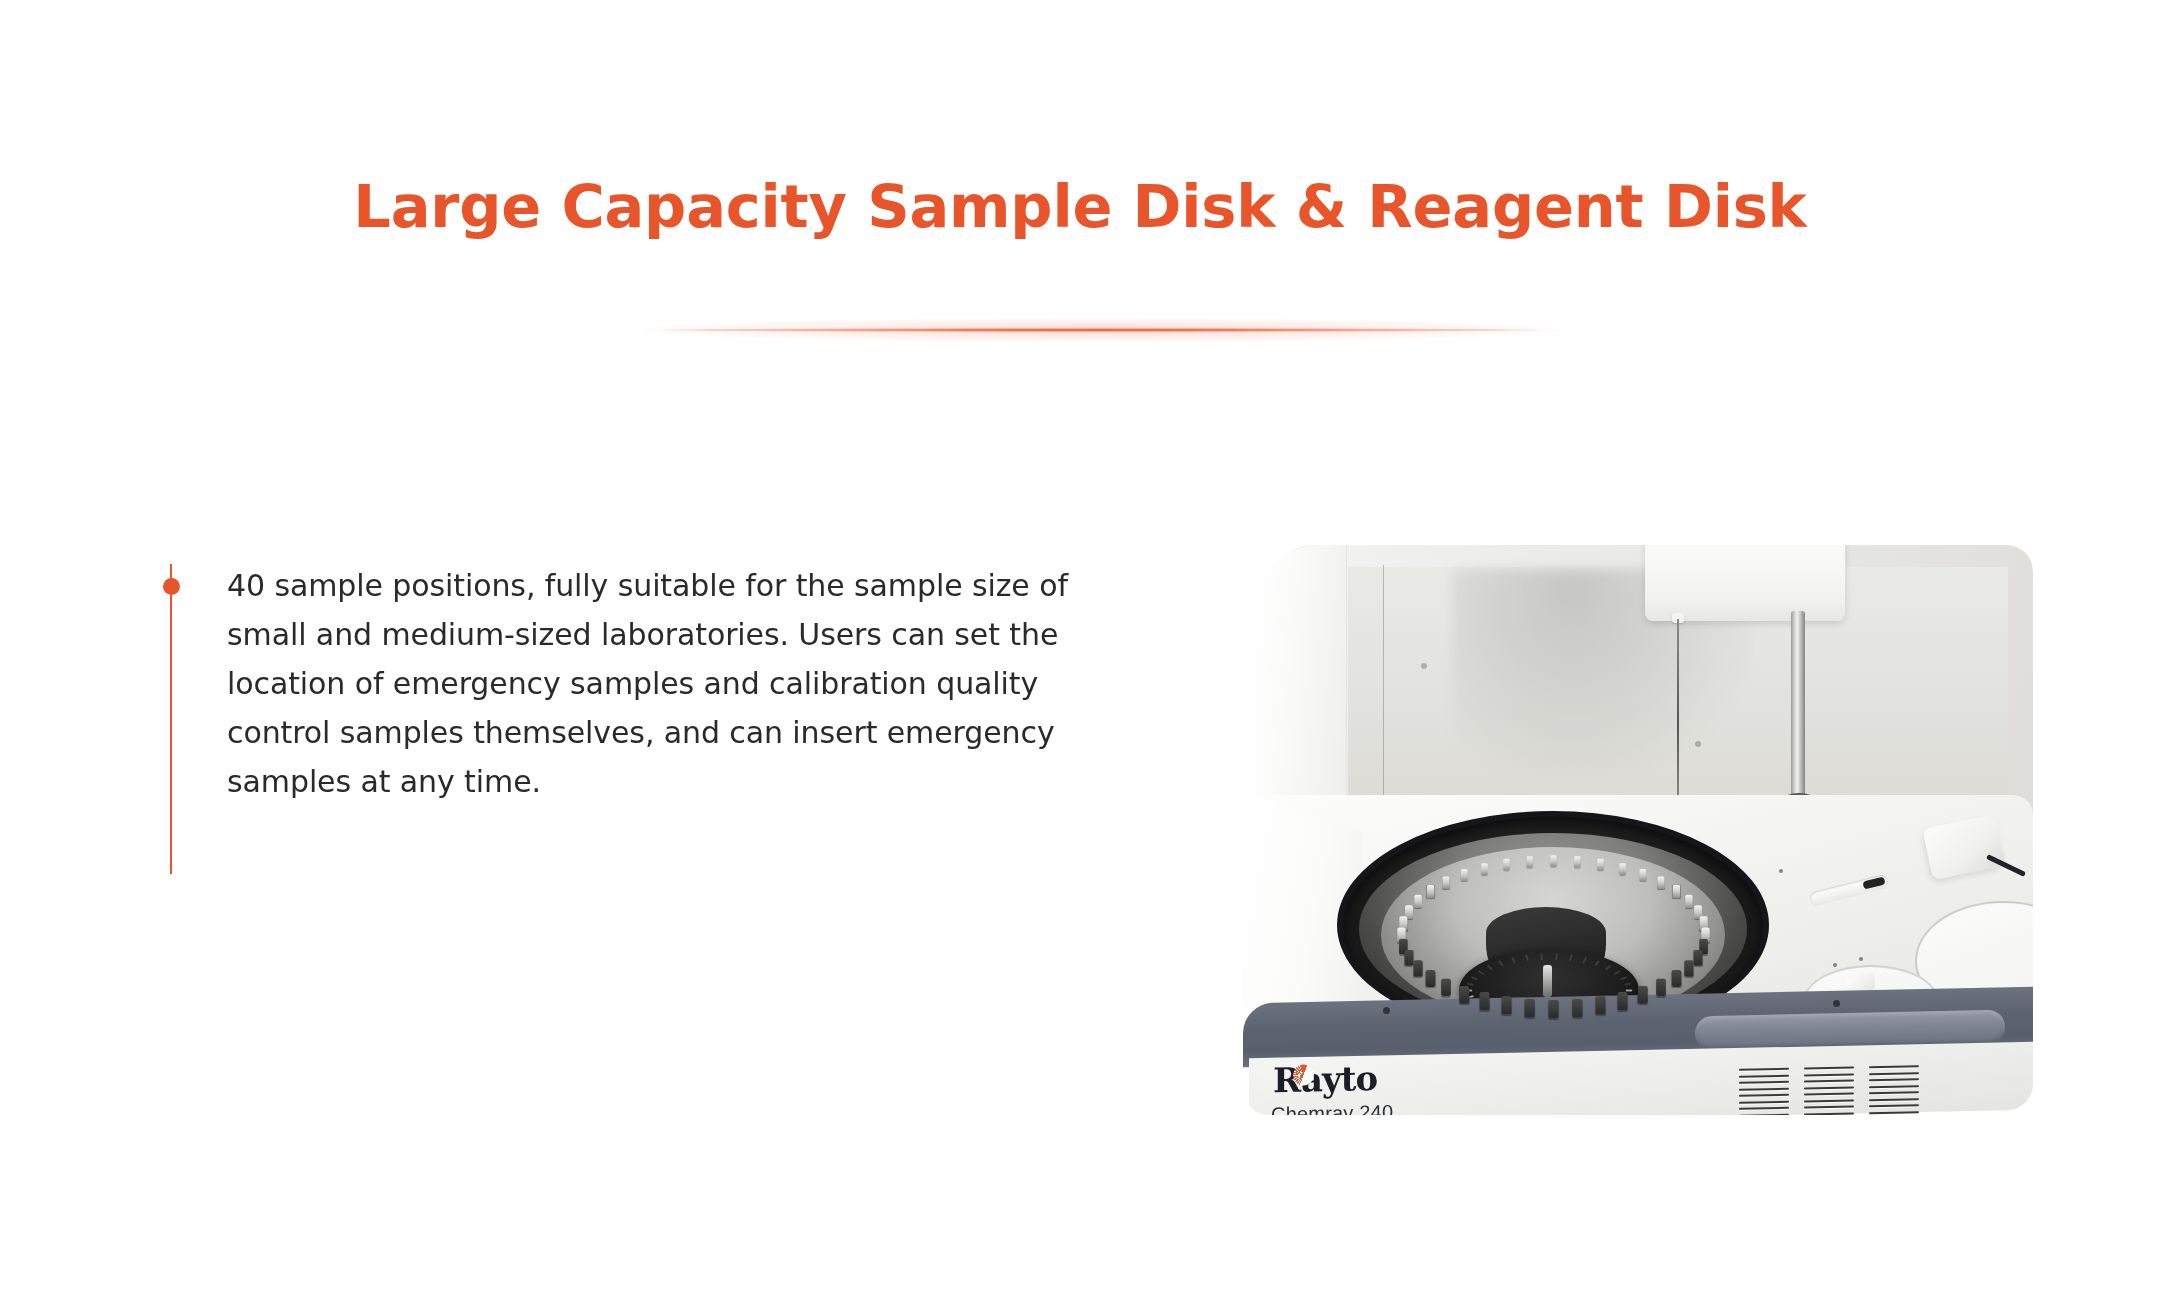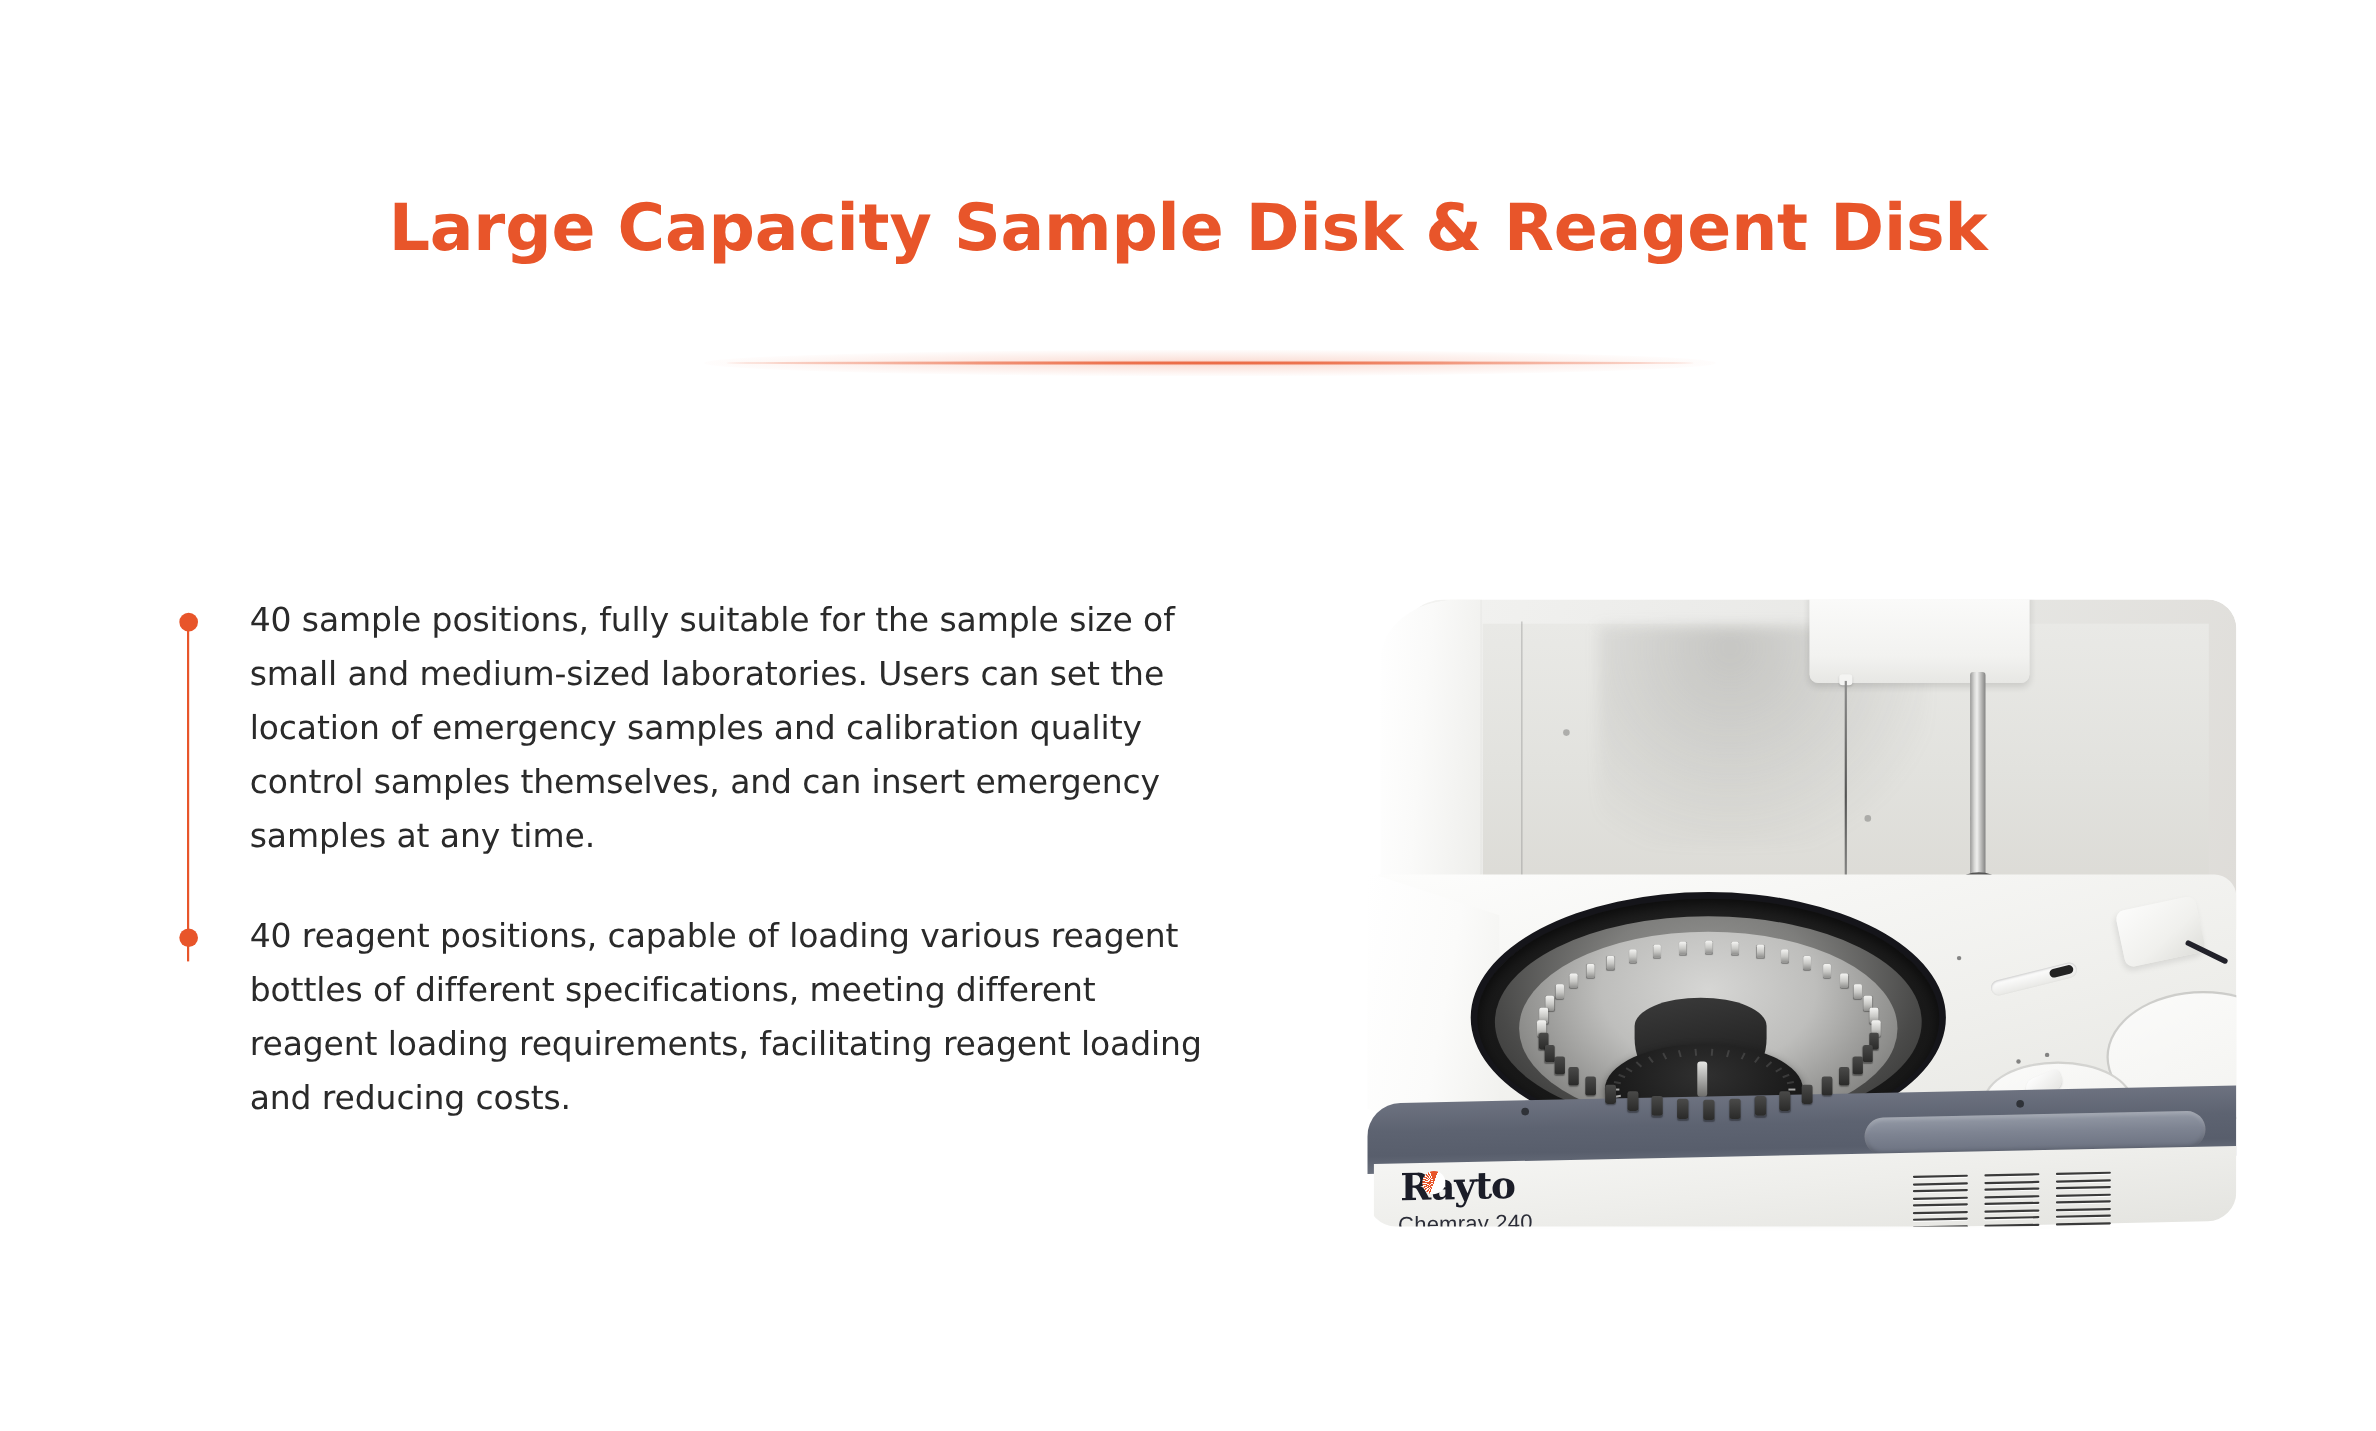--- a/index.html
+++ b/index.html
@@ -71,20 +71,21 @@
     left: 13px;
     top: 24px;
     width: 2px;
     height: 310px;
     background: #E8552A;
   }
   .bullet {
     position: relative;
     padding-left: 70px;
     margin-bottom: 42px;
+    margin-top: 21px;
   }
   .bullet:last-child { margin-bottom: 0; }
   .bullet-dot {
     position: absolute;
     left: 6px;
     top: 17px;
     width: 17px;
     height: 17px;
     border-radius: 50%;
     background: #E8552A;
@@ -573,24 +574,20 @@
 <div class="divider"></div>
 
 <div class="bullets">
   <div class="bullet-rail"></div>
 
   <div class="bullet">
     <span class="bullet-dot"></span>
     <div class="bullet-text">40 sample positions, fully suitable for the sample size of small and medium-sized laboratories. Users can set the location of emergency samples and calibration quality control samples themselves, and can insert emergency samples at any time.</div>
   </div>
 
-  <div class="bullet">
-    <span class="bullet-dot"></span>
-    <div class="bullet-text">40 reagent positions, capable of loading various reagent bottles of different specifications, meeting different reagent loading requirements, facilitating reagent loading and reducing costs.</div>
-  </div>
 </div>
 
 <div class="ground-shadow"></div>
 
 <div class="photo">
   <div class="machine">
 
     <div class="hood"></div>
     <div class="backwall"></div>
     <div class="backwall-shadow"></div>

